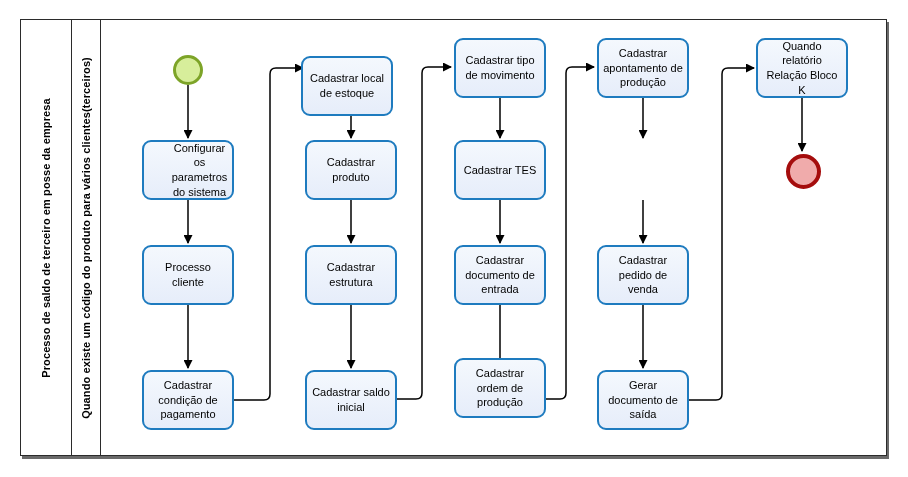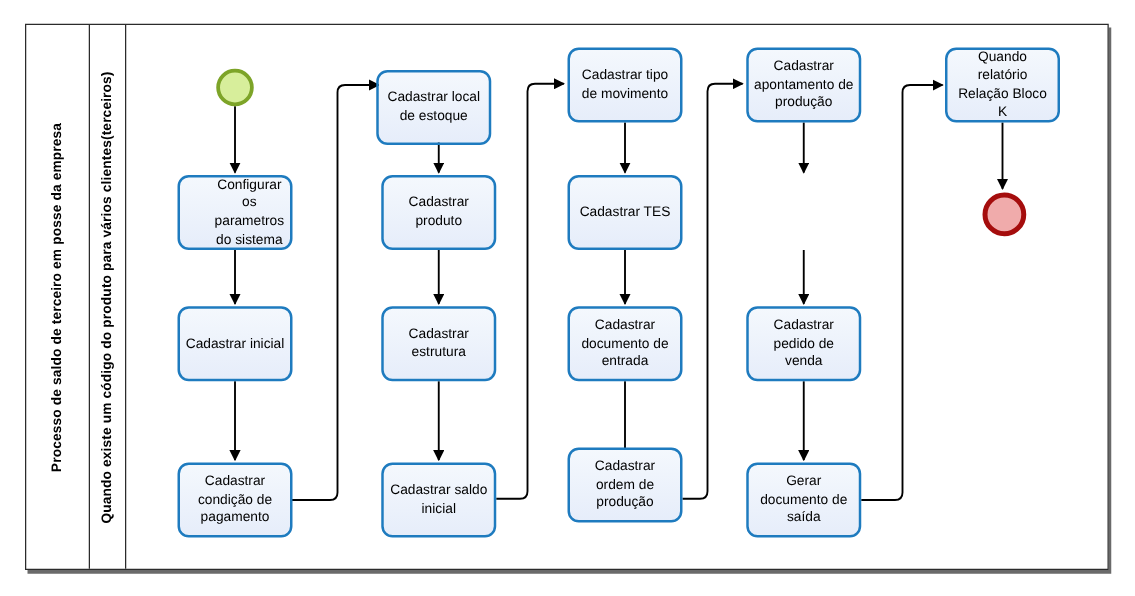--- a/index.html
+++ b/index.html
@@ -124,21 +124,21 @@
     <path class="flow" d="M 802 98  L 802 151"></path>
     <path class="flow" d="M 233 400 L 264 400 Q 270 400 270 394 L 270 74 Q 270 68 276 68 L 303 68"></path>
     <path class="flow" d="M 397 399 L 416 399 Q 422 399 422 393 L 422 73 Q 422 67 428 67 L 451 67"></path>
     <path class="flow" d="M 546 399 L 560 399 Q 566 399 566 393 L 566 73 Q 566 67 572 67 L 594 67"></path>
     <path class="flow" d="M 689 400 L 716 400 Q 722 400 722 394 L 722 74 Q 722 68 728 68 L 754 68"></path>
   </svg>
 
   <div class="start-event"></div>
   <div class="end-event"></div>
 <div class="task" style="left: 142px; top: 140px; padding-left: 27px;">Configurar os parametros do sistema</div>
-    <div class="task" style="left: 142px; top: 245px;">Cadastrar inicial</div>
+    <div class="task" style="left: 142px; top: 245px;">Processo cliente</div>
     <div class="task" style="left: 142px; top: 370px;">Cadastrar condição de pagamento</div>
     <div class="task" style="left: 301px; top: 38px; margin-top: 18px;">Cadastrar local de estoque</div>
     <div class="task" style="left: 305px; top: 245px;">Cadastrar estrutura</div>
     <div class="task" style="left: 305px; top: 140px;">Cadastrar produto</div>
     <div class="task" style="left: 305px; top: 370px;">Cadastrar saldo inicial</div>
     <div class="task" style="left: 454px; top: 140px;">Cadastrar TES</div>
     <div class="task" style="left: 454px; top: 38px;">Cadastrar tipo de movimento</div>
     <div class="task" style="left: 454px; top: 245px;">Cadastrar documento de entrada</div>
     <div class="task" style="left: 454px; top: 358px;">Cadastrar ordem de produção</div>
     <div class="task" style="left: 597px; top: 38px;">Cadastrar apontamento de produção</div>

